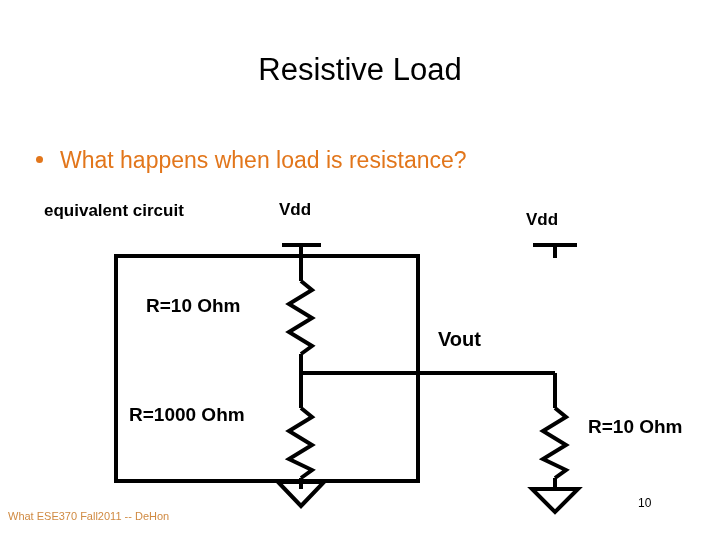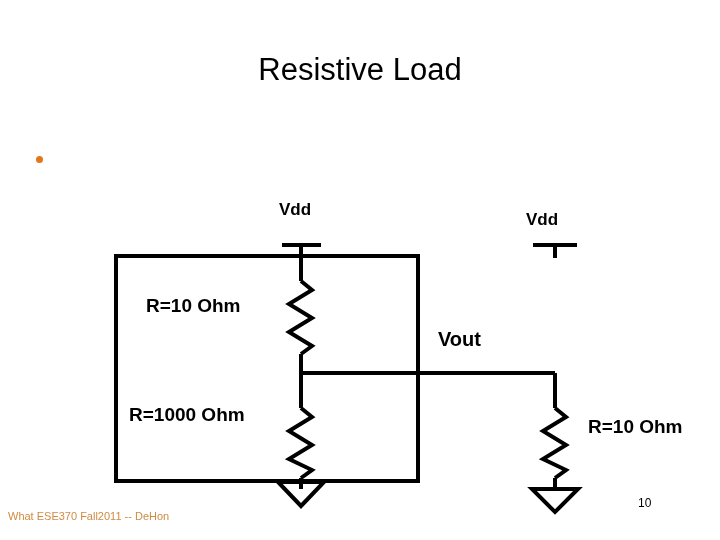--- a/index.html
+++ b/index.html
@@ -135,20 +135,21 @@
 </style>
 </head>
 <body>
 
 <div id="slide">
 
   <div id="slide-title">Resistive Load</div>
 
   <div id="bullet-row">
     <span id="bullet-dot"></span>
+    <span id="bullet-text">What happens when load is resistance?</span>
   </div>
 
   <svg id="diagram" viewBox="0 0 720 540" width="720" height="540" xmlns="http://www.w3.org/2000/svg">
 
     <g stroke="#000000" stroke-width="4" fill="none" stroke-linecap="butt" stroke-linejoin="miter">
 
       <path d="M 116 256 L 418 256 L 418 481 L 116 481 L 116 256 Z"></path>
 
       <path d="M 282 245 L 321 245"></path>
 
@@ -175,20 +176,21 @@
 
       <path d="M 555 408 L 566 417 L 543 431 L 566 445 L 543 459 L 566 470 L 555 478"></path>
       <path d="M 555 478 L 555 489"></path>
 
       <path d="M 532 489 L 578 489 L 555 512 Z"></path>
 
     </g>
   </svg>
 
   <div class="dlabel" id="label-equiv">
+    <div>equivalent circuit</div>
   </div>
 
   <div class="dlabel" id="label-vdd-left">Vdd</div>
 
   <div class="dlabel" id="label-vdd-right">Vdd</div>
 
   <div class="dlabel" id="label-r10-top">R=10 Ohm</div>
 
   <div class="dlabel" id="label-r1000">R=1000 Ohm</div>
 

